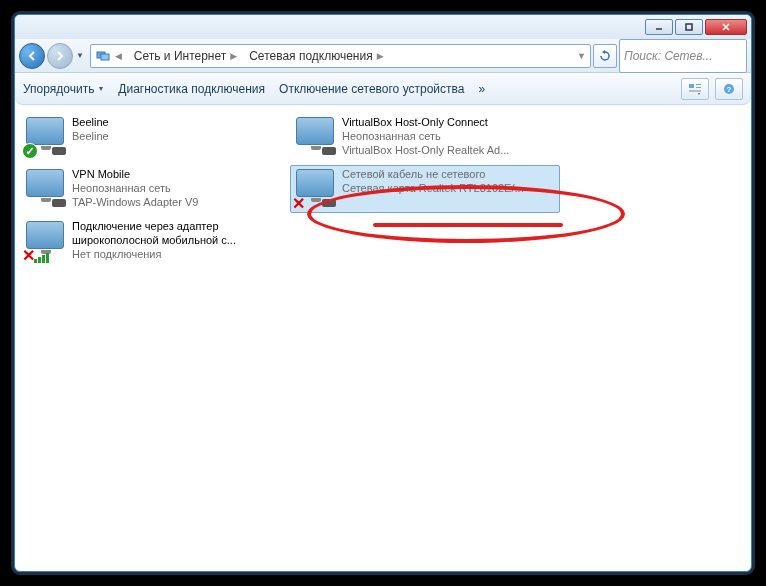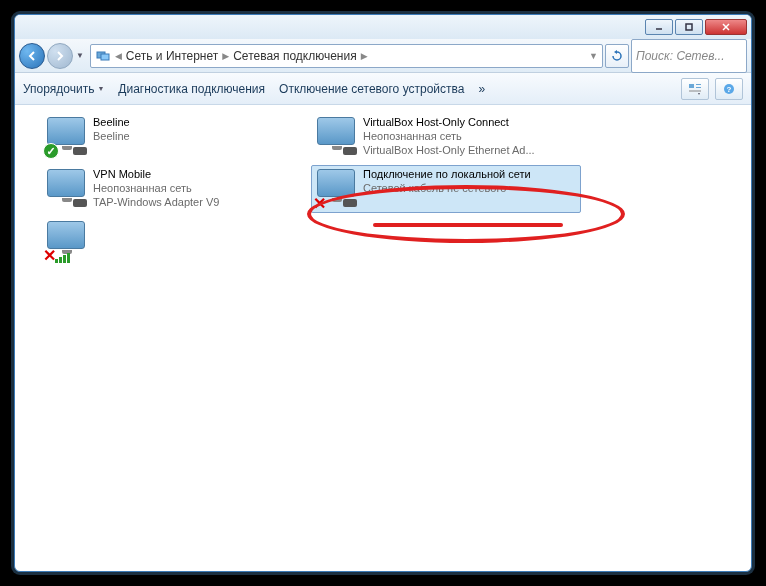--- a/index.html
+++ b/index.html
@@ -7,31 +7,31 @@
 .window { position: absolute; left: 14px; top: 14px; width: 738px; height: 558px; background: #fff; border: 1px solid #3a7ab8; border-radius: 6px; overflow: hidden; box-shadow: 0 0 0 3px rgba(90,160,220,0.3); }
 .titlebar { height: 24px; background: linear-gradient(#eef5fb,#dce9f5); display: flex; justify-content: flex-end; align-items: center; padding-right: 4px; gap: 2px; }
 .tbtn { width: 28px; height: 16px; border: 1px solid #5a84b0; border-radius: 2px; display: flex; align-items: center; justify-content: center; background: linear-gradient(#f0f6fc,#cfe0f0); }
 .tbtn.close { background: linear-gradient(#e88,#c33); border-color: #933; width: 42px; }
 .tbtn svg { width: 10px; height: 10px; }
 .navbar { height: 34px; background: linear-gradient(#f4f8fc,#e0ecf6); display: flex; align-items: center; padding: 0 4px; gap: 2px; border-bottom: 1px solid #c0d0e0; }
 .navbtn { width: 26px; height: 26px; border-radius: 50%; background: radial-gradient(circle at 30% 30%, #6fb8f0, #2a72b8); border: 1px solid #285a90; display: flex; align-items: center; justify-content: center; }
 .navbtn.fwd { background: radial-gradient(circle at 30% 30%, #d0e0f0, #a0b8d0); border-color: #90a8c0; }
 .navbtn svg { width: 12px; height: 12px; }
 .addressbar { flex: 1; height: 24px; background: #fff; border: 1px solid #8ca8c8; border-radius: 2px; display: flex; align-items: center; padding: 0 4px; gap: 4px; font-size: 12px; color: #333; }
-.addressbar .crumb { display: flex; align-items: center; gap: 4px; }
+.addressbar .crumb { display: flex; align-items: center; gap: 4px; margin-left: 8px; }
 .addressbar .sep { color: #888; font-size: 9px; }
 .addricon { width: 16px; height: 16px; }
 .refreshbtn { width: 24px; height: 24px; border: 1px solid #8ca8c8; background: linear-gradient(#fff,#e8f0f8); border-radius: 2px; display:flex; align-items:center; justify-content:center;}
-.searchbox { width: 116px; height: 24px; border: 1px solid #8ca8c8; border-radius: 2px; display: flex; align-items: center; padding: 16px 4px; font-size: 12px; color: #888; font-style: italic; background:#fff;}
-.toolbar { height: 32px; background: linear-gradient(#f8fbfe,#e4eef8); border-bottom: 1px solid #c8d8e8; display: flex; align-items: center; padding: 0 8px; gap: 14px; font-size: 12px; color: #1a3a5a; }
+.searchbox { width: 128px; height: 24px; border: 1px solid #8ca8c8; border-radius: 2px; display: flex; align-items: center; padding: 16px 4px; font-size: 12px; color: #888; font-style: italic; background:#fff;}
+.toolbar { height: 32px; background: linear-gradient(#f8fbfe,#e4eef8); border-bottom: 1px solid #c8d8e8; display: flex; align-items: center; padding: 0 8px; gap: 14px; font-size: 12px; color: #1a3a5a; border-radius: 8px; }
 .tbitem { display: flex; align-items: center; gap: 3px; cursor: default; }
 .tbitem .drop { font-size: 7px; color: #556; }
 .toolbar-right { margin-left: auto; display: flex; gap: 6px; align-items: center; }
 .viewbtn { width: 28px; height: 22px; border: 1px solid #b0c4d8; background: linear-gradient(#fff,#e0ecf6); border-radius: 2px; display:flex;align-items:center;justify-content:center; }
-.content { padding: 8px 26px; display: flex; flex-wrap: wrap; align-content: flex-start; gap: 4px 0; }
+.content { padding: 8px 5px; display: flex; flex-wrap: wrap; align-content: flex-start; gap: 4px 0; }
 .item { width: 270px; height: 48px; display: flex; align-items: flex-start; padding: 2px 4px; gap: 6px; position: relative; }
 .item.selected { background: #cde6f7; border: 1px solid #7da2ce; border-radius: 2px; padding: 1px 3px; }
 .item .icon { width: 42px; height: 42px; flex-shrink: 0; position: relative; }
 .item .txt { display: flex; flex-direction: column; font-size: 11px; line-height: 14px; min-width: 0; }
 .item .txt .name { color: #000; white-space: nowrap; overflow: hidden; text-overflow: ellipsis; max-width: 210px; }
 .item .txt .line2 { color: #6a6a6a; white-space: nowrap; overflow: hidden; text-overflow: ellipsis; max-width: 210px; }
 .item .txt .line3 { color: #6a6a6a; white-space: nowrap; overflow: hidden; text-overflow: ellipsis; max-width: 210px; }
 .highlight-oval { position: absolute; border: 4px solid #e02020; border-radius: 50% / 50%; pointer-events: none; }
 .highlight-underline { position: absolute; height: 4px; background: #e02020; pointer-events: none; border-radius: 2px; }
 .monitor { width:38px; height:28px; background: linear-gradient(#9ec8e8,#5a98c8); border:1px solid #4a7aa0; border-radius:3px; position:absolute; top:2px; left:2px; }
@@ -146,21 +146,21 @@
     </div>
 
     <div class="item">
       <div class="icon">
           <div class="monitor"></div>
           <div class="plug"></div>
         </div>
       <div class="txt">
         <div class="name">VirtualBox Host-Only Connect</div>
         <div class="line2">Неопознанная сеть</div>
-        <div class="line3">VirtualBox Host-Only Ethernet Ad...</div>
+        <div class="line3">VirtualBox Host-Only Realtek Ad...</div>
       </div>
     </div>
 
     <div class="item">
       <div class="icon">
           <div class="monitor"></div>
           <div class="plug"></div>
         </div>
       <div class="txt">
         <div class="name">VPN Mobile</div>
@@ -169,36 +169,40 @@
       </div>
     </div>
 
     <div class="item selected">
       <div class="icon">
           <div class="monitor"></div>
           <div class="plug"></div>
           <div class="overlay-x">✕</div>
         </div>
       <div class="txt">
-        <div class="name">Подключение по локальной сети</div>
         <div class="line2">Сетевой кабель не сетевого</div>
+        <div class="line3">Сетевая карта Realtek RTL8102E/...</div>
       </div>
     </div>
 
     <div class="item">
       <div class="icon">
           <div class="monitor"></div>
           <div class="overlay-x">✕</div>
           <div class="overlay-bars">
             <span></span>
             <span></span>
             <span></span>
             <span></span>
           </div>
         </div>
+      <div class="txt">
+        <div class="name" style="white-space:normal;max-width:210px;">Подключение через адаптер широкополосной мобильной с...</div>
+        <div class="line3">Нет подключения</div>
+      </div>
     </div>
 
   </div>
 
   <div class="highlight-oval" style="left:292px; top:170px; width:318px; height:58px;"></div>
   <div class="highlight-underline" style="left:358px; top:208px; width:190px;"></div>
 
 </div>
 
 </body></html>

